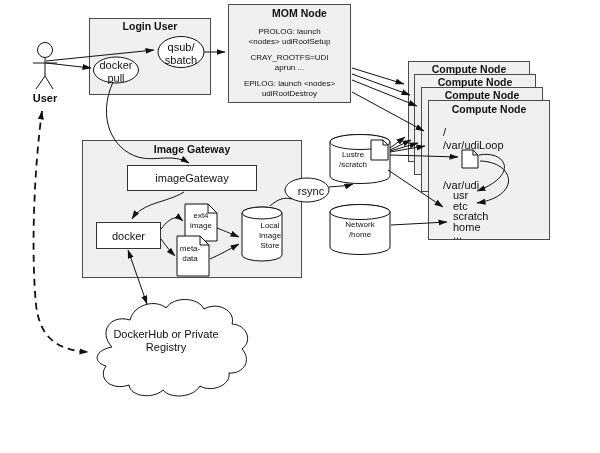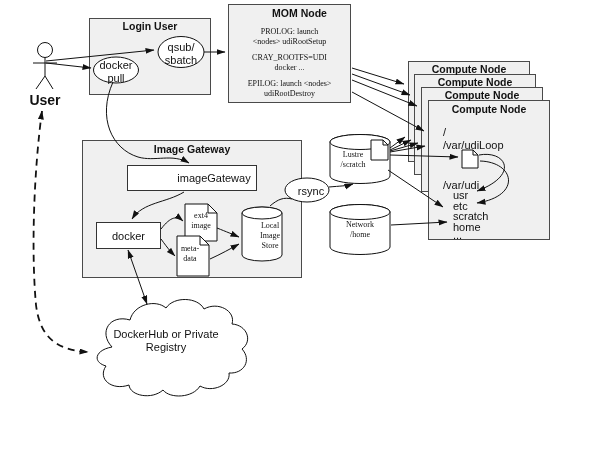--- a/index.html
+++ b/index.html
@@ -2,21 +2,21 @@
 <html><head>
 <meta charset="utf-8">
 <style>
   html,body{margin:0;padding:0;background:#fff;}
   #stage{position:relative;width:600px;height:453px;background:#ffffff;overflow:hidden;
          font-family:"Liberation Sans", sans-serif;color:#111;}
   .box{position:absolute;background:#f0f0f0;border:1px solid #4a4a4a;box-sizing:border-box;}
   .wbox{position:absolute;background:#ffffff;border:1px solid #333;box-sizing:border-box;}
   .lbl{position:absolute;font-size:11px;line-height:1.2;text-align:center;
        white-space:pre-line;z-index:3;color:#111;}
-  .lbl.small{font-size:8px;line-height:1.25;font-family:Liberation Serif, serif;}
+  .lbl.small{font-size:8px;line-height:1.25;}
   .lbl.left{text-align:left;}
   svg.overlay{position:absolute;left:0;top:0;z-index:2;}
   .boxtitle{position:absolute;font-size:10.5px;font-weight:bold;text-align:center;z-index:3;white-space:pre;}
 </style>
 </head>
 <body>
 
 <div id="stage">
 
   <div class="box" style="left:89px;top:18px;width:122px;height:77px;"></div>
@@ -128,43 +128,43 @@
   </svg>
 
   <div class="boxtitle" style="left:89px;top:20px;width:122px;">Login User</div>
   <div class="boxtitle" style="left:228px;top:7px;width:123px;padding-left:10px;">MOM Node</div>
   <div class="boxtitle" style="left:82px;top:143px;width:220px;">Image Gateway</div>
   <div class="boxtitle" style="left:408px;top:63px;width:122px;">Compute Node</div>
   <div class="boxtitle" style="left:414px;top:76px;width:122px;">Compute Node</div>
   <div class="boxtitle" style="left:421px;top:89px;width:122px;">Compute Node</div>
   <div class="boxtitle" style="left:428px;top:103px;width:122px;">Compute Node</div>
 
-  <div class="lbl" style="left:28px;top:92px;width:34px;font-weight:bold;font-size:14px;">User</div>
+  <div class="lbl" style="left:28px;top:92px;width:34px;font-weight:bold;font-size:11px;">User</div>
   <div class="lbl" style="left:158px;top:41px;width:46px;">qsub/
 sbatch</div>
   <div class="lbl" style="left:93px;top:59px;width:46px;">docker
 pull</div>
 
   <div class="lbl small" style="left:228px;top:27px;width:123px;">PROLOG: launch
 &lt;nodes&gt; udiRootSetup</div>
   <div class="lbl small" style="left:228px;top:53px;width:123px;">CRAY_ROOTFS=UDI
-docker ...</div>
+aprun ...</div>
   <div class="lbl small" style="left:228px;top:79px;width:123px;">EPILOG: launch &lt;nodes&gt;
 udiRootDestroy</div>
 
   <div class="lbl left" style="left:443px;top:126px;width:80px;">/
 /var/udiLoop</div>
   <div class="lbl left" style="left:443px;top:179px;width:60px;">/var/udi</div>
   <div class="lbl left" style="left:453px;top:189px;width:50px;">usr</div>
   <div class="lbl left" style="left:453px;top:200px;width:50px;">etc</div>
   <div class="lbl left" style="left:453px;top:210px;width:50px;">scratch</div>
   <div class="lbl left" style="left:453px;top:221px;width:50px;">home</div>
   <div class="lbl left" style="left:453px;top:229px;width:50px;">...</div>
 
-  <div class="lbl" style="left:127px;top:172px;width:130px;margin-left:22px;">imageGateway</div>
+  <div class="lbl" style="left:127px;top:172px;width:130px;">imageGateway</div>
   <div class="lbl" style="left:96px;top:230px;width:65px;">docker</div>
   <div class="lbl small" style="left:184px;top:211px;width:34px;">ext4
 image</div>
   <div class="lbl small" style="left:176px;top:244px;width:28px;">meta-
 data</div>
   <div class="lbl small" style="left:242px;top:221px;width:56px;">Local
 Image
 Store</div>
 
   <div class="lbl" style="left:285px;top:185px;width:52px;">rsync</div>

